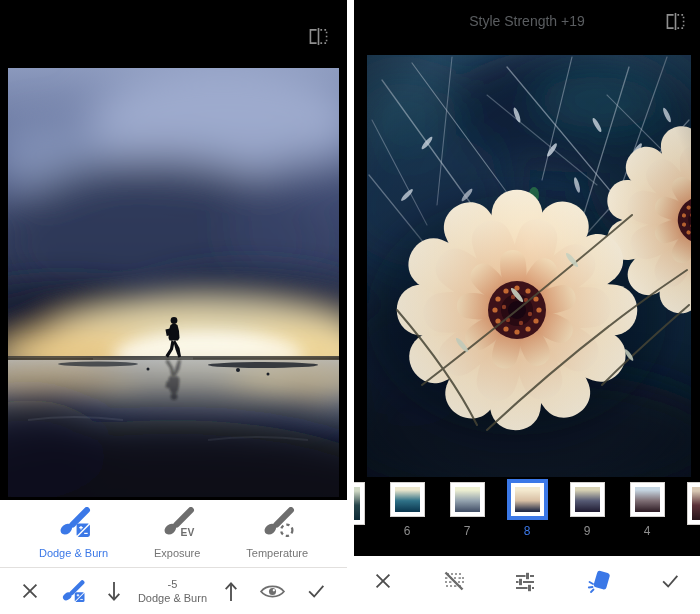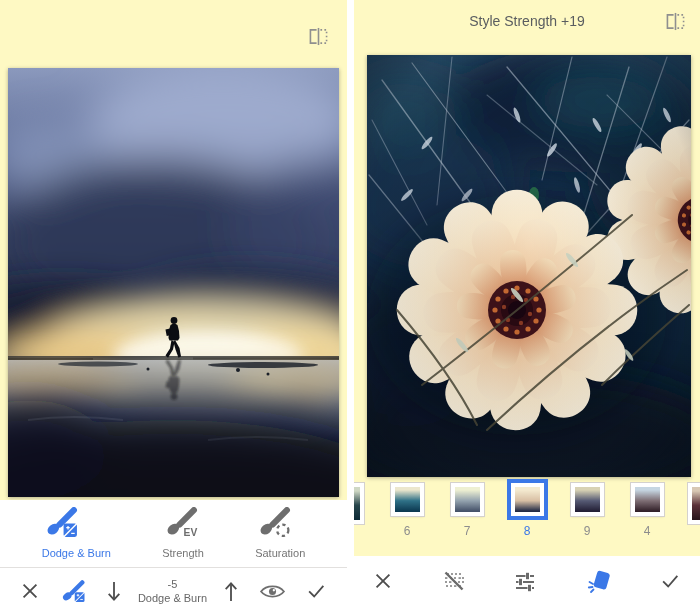--- a/index.html
+++ b/index.html
@@ -3,33 +3,33 @@
 <meta charset="utf-8">
 <style>
   :root{ --accent:#3b78e7; }
   *{box-sizing:border-box; margin:0; padding:0;}
   html,body{width:700px;height:614px;background:#fff;font-family:"Liberation Sans",sans-serif;}
   .stage{width:700px;height:614px;display:flex;background:#fff;}
   .panel{position:relative;height:614px;background:#fff;overflow:hidden;}
   .panel.left{width:347px;}
   .panel.right{width:346px;}
   .gap{width:7px;background:#fff;}
-  .photo-area{position:absolute;left:0;right:0;top:0;background:#fef9c3;}
+  .photo-area{position:absolute;left:0;right:0;top:0;background:#000000;}
   .left .photo-area{height:500px;}
   .right .photo-area{height:556px;}
   .photo{position:absolute;box-shadow:0 1px 4px rgba(0,0,0,.30);overflow:hidden;background:#222;}
   .photo-left{left:8px;top:68px;width:331px;height:429px;}
   .photo-right{left:13px;top:55px;width:324px;height:422px;}
   .photo svg{display:block;width:100%;height:100%;}
   .compare-btn{position:absolute;background:none;border:none;padding:4px;cursor:pointer;}
   .left .compare-btn{right:13px;top:23px;}
   .right .compare-btn{right:9px;top:8px;}
   .header-title{position:absolute;top:13px;left:0;right:0;text-align:center;font-size:14px;color:#5a5d60;}
   .tools-row{position:absolute;top:500px;height:67px;left:0;right:0;background:#fff;display:flex;justify-content:space-around;align-items:flex-start;padding:7px 16px 0;}
-  .tool{display:flex;flex-direction:column;align-items:flex-start;background:none;border:none;padding:0 2px;cursor:pointer;}
+  .tool{display:flex;flex-direction:column;align-items:center;background:none;border:none;padding:0 2px;cursor:pointer;}
   .tool-label{margin-top:6px;font-size:11px;color:#757575;white-space:nowrap;}
   .tool.active .tool-label{color:var(--accent);}
   .divider{position:absolute;top:567px;left:0;right:0;height:1px;background:#e2e0de;}
   .action-bar{position:absolute;left:0;right:0;bottom:0;background:#fff;display:flex;align-items:center;justify-content:space-between;}
   .left .action-bar{top:568px;padding:0 15px;}
   .right .action-bar{height:58px;padding:0 14px 8px;}
   .icon-btn{background:none;border:none;padding:4px;display:flex;align-items:center;justify-content:center;cursor:pointer;}
   .value-stack{text-align:center;font-size:11px;color:#666;line-height:1.3;}
   .thumb-strip{position:absolute;top:483px;left:0;right:0;height:64px;display:flex;justify-content:center;gap:19px;}
   .thumb-col{display:flex;flex-direction:column;align-items:center;width:41px;cursor:pointer;}
@@ -162,33 +162,33 @@
       <button class="tool">
         <span>
           <svg width="37" height="31" viewBox="0 0 36 30">
             <g fill="#6e6e6e" stroke="#6e6e6e">
               <line x1="31" y1="3" x2="17" y2="17" stroke-width="6" stroke-linecap="round"></line>
               <ellipse cx="11" cy="21.5" rx="6.2" ry="4.6" transform="rotate(-38 11 21.5)" stroke="none"></ellipse>
             </g>
             <text x="21" y="28.5" font-size="10" font-weight="bold" fill="#6e6e6e">EV</text>
           </svg>
         </span>
-        <span class="tool-label">Strength</span>
+        <span class="tool-label">Exposure</span>
       </button>
       <button class="tool">
         <span>
           <svg width="37" height="31" viewBox="0 0 36 30">
             <g fill="#6e6e6e" stroke="#6e6e6e">
               <line x1="31" y1="3" x2="17" y2="17" stroke-width="6" stroke-linecap="round"></line>
               <ellipse cx="11" cy="21.5" rx="6.2" ry="4.6" transform="rotate(-38 11 21.5)" stroke="none"></ellipse>
             </g>
             <circle cx="27" cy="22.5" r="5.5" fill="none" stroke="#6e6e6e" stroke-width="2.2" stroke-dasharray="3.2 3"></circle>
           </svg>
         </span>
-        <span class="tool-label">Saturation</span>
+        <span class="tool-label">Temperature</span>
       </button>
     </div>
 
     <div class="divider"></div>
 
     <div class="action-bar">
       <button class="icon-btn">
         <svg width="22" height="22" viewBox="0 0 24 24">
             <path d="M5,5 L19,19 M19,5 L5,19" stroke="#4d4d4d" stroke-width="2" fill="none"></path>
           </svg>

